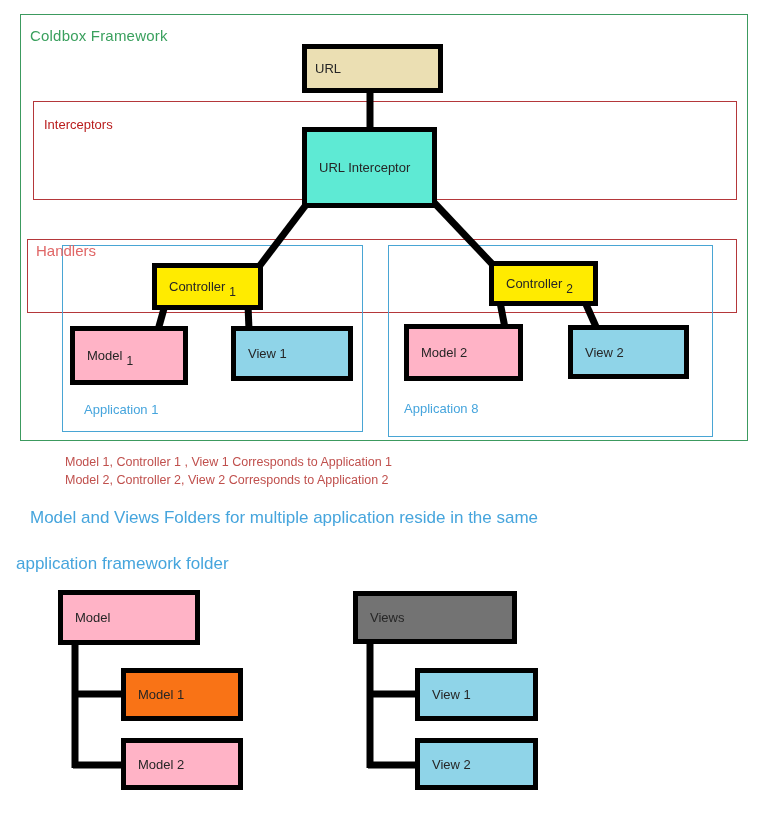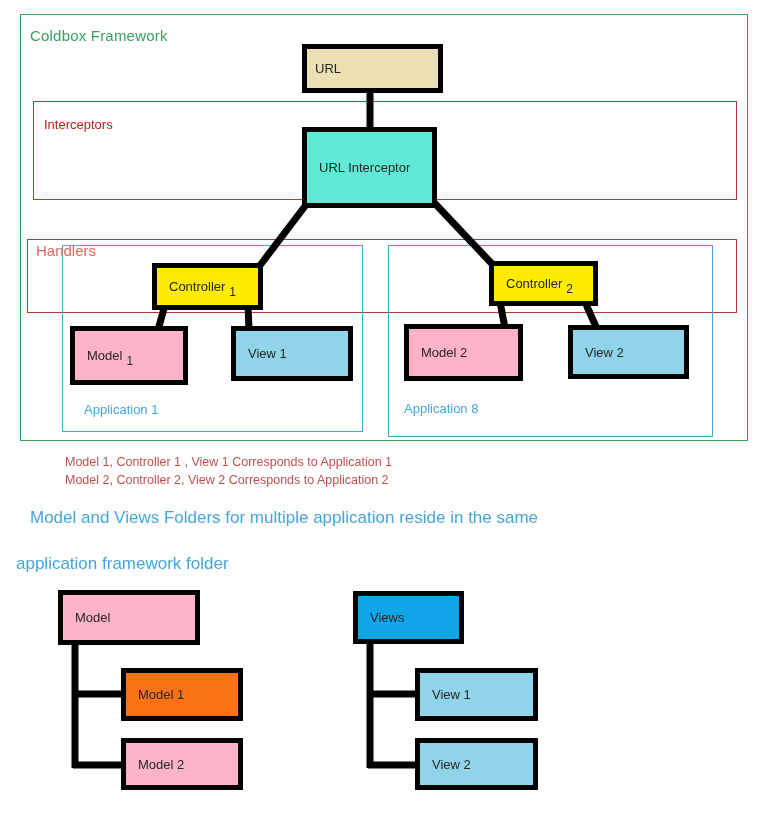--- a/index.html
+++ b/index.html
@@ -108,21 +108,21 @@
   .box-ctrl2      { left: 489px; top: 261px; width: 109px; height: 45px;  background: #ffeb00; }
   .box-model1     { left: 70px;  top: 326px; width: 118px; height: 59px;  background: #ffb3c6; }
   .box-view1      { left: 231px; top: 326px; width: 122px; height: 55px;  background: #8fd4e8; }
   .box-model2     { left: 404px; top: 324px; width: 119px; height: 57px;  background: #ffb3c6; }
   .box-view2      { left: 568px; top: 325px; width: 121px; height: 54px;  background: #8fd4e8; }
 
   
   .box-model-root { left: 58px;  top: 590px; width: 142px; height: 55px;  background: #ffb3c6; }
   .box-model-1    { left: 121px; top: 668px; width: 122px; height: 53px;  background: #f97316; }
   .box-model-2    { left: 121px; top: 738px; width: 122px; height: 52px;  background: #ffb3c6; }
-  .box-views-root { left: 353px; top: 591px; width: 111px; height: 53px;  background: #0ea5e9; }
+  .box-views-root { left: 353px; top: 591px; width: 164px; height: 53px;  background: #737373; }
   .box-view-1     { left: 415px; top: 668px; width: 123px; height: 53px;  background: #8fd4e8; }
   .box-view-2     { left: 415px; top: 738px; width: 123px; height: 52px;  background: #8fd4e8; }
 
   
   .connectors {
     left: 0; top: 0;
     width: 770px; height: 822px;
     pointer-events: none;
     z-index: 3;
   }

